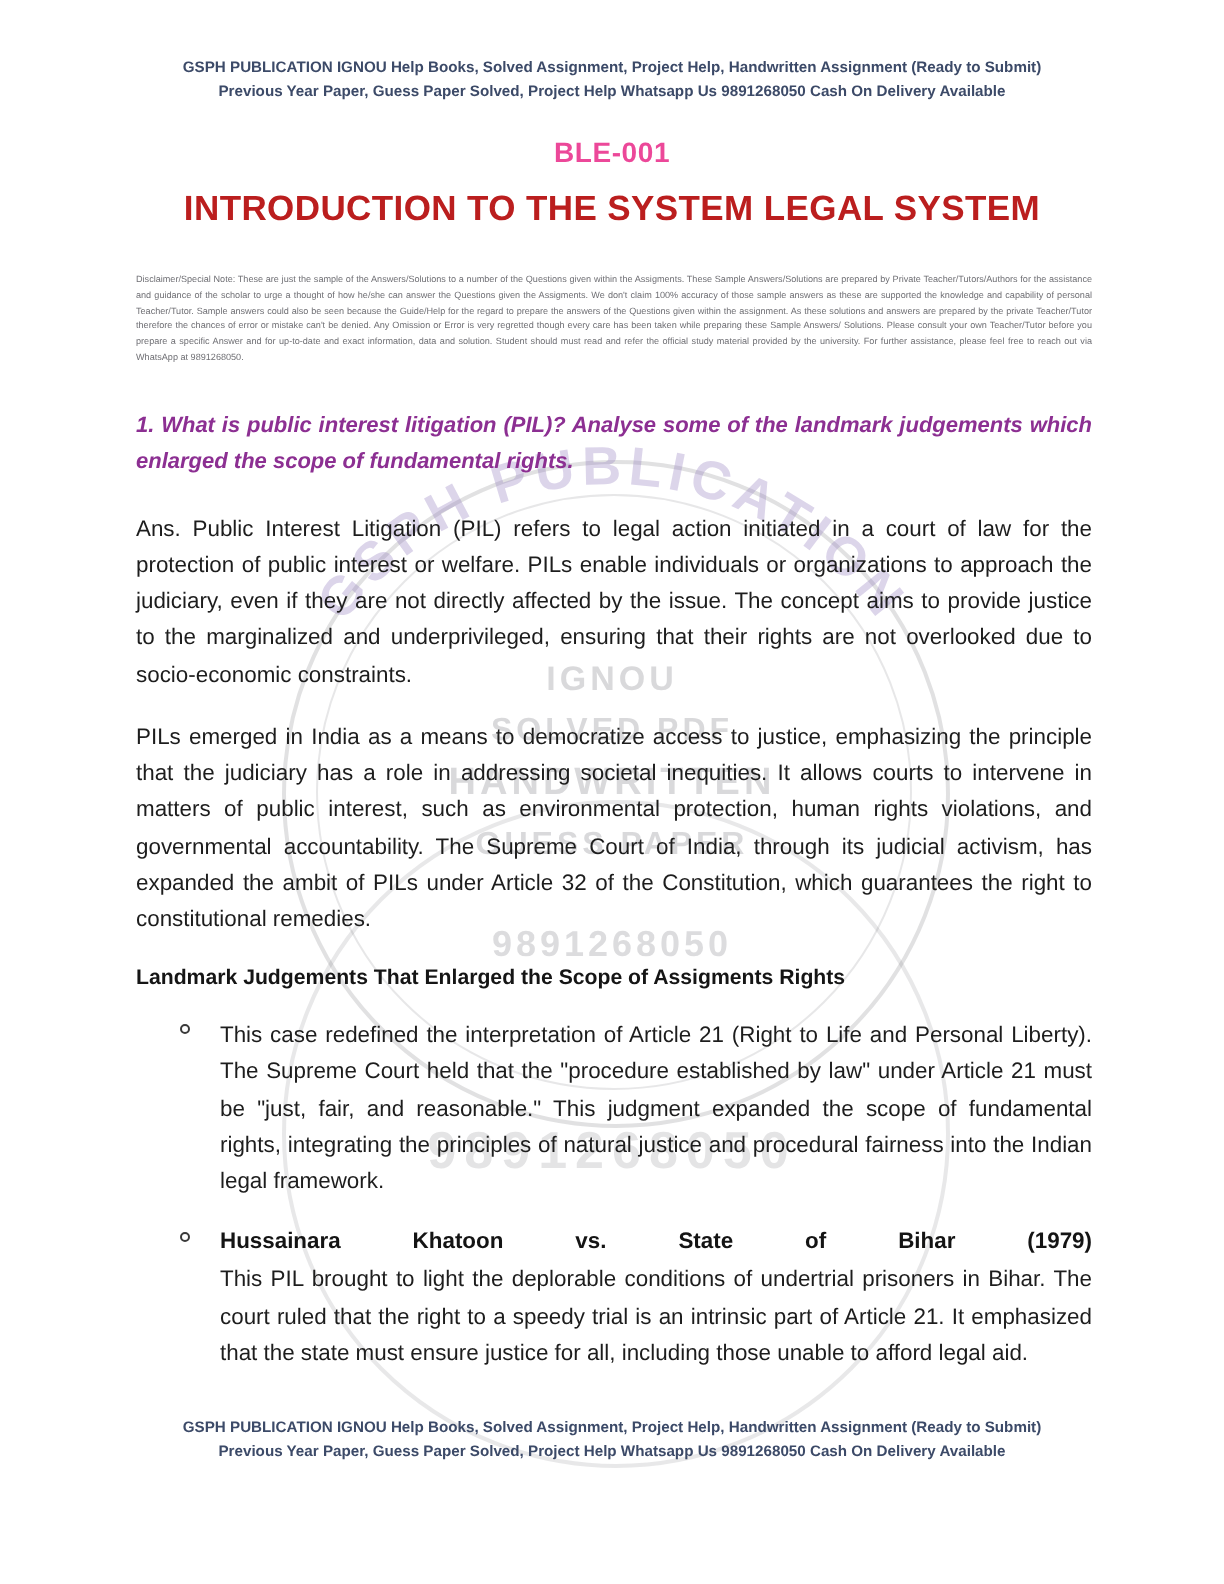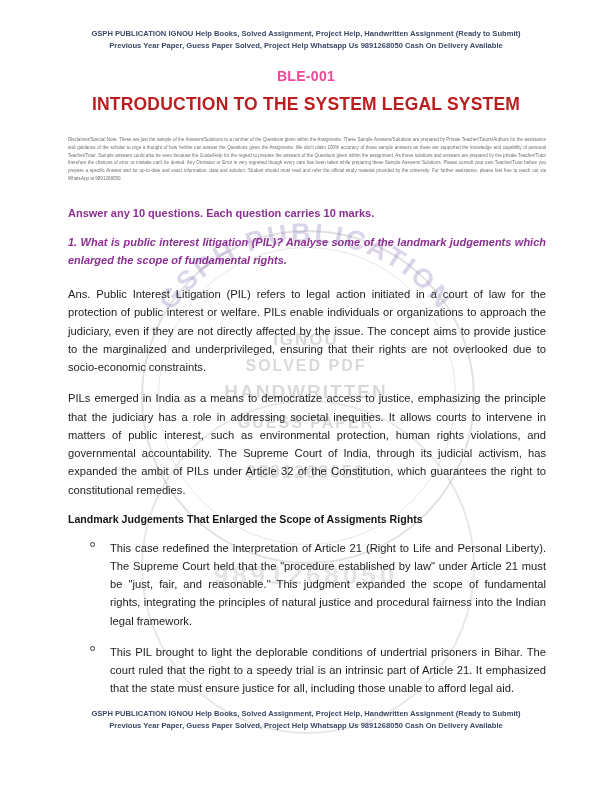--- a/index.html
+++ b/index.html
@@ -236,39 +236,39 @@
     <div>Previous Year Paper, Guess Paper Solved, Project Help Whatsapp Us 9891268050 Cash On Delivery Available</div>
   </div>
 
   <div class="doc-code">BLE-001</div>
   <div class="doc-title">INTRODUCTION TO THE SYSTEM LEGAL SYSTEM</div>
 
   <div class="content">
 
     <p class="disclaimer">Disclaimer/Special Note: These are just the sample of the Answers/Solutions to a number of the Questions given within the Assigments. These Sample Answers/Solutions are prepared by Private Teacher/Tutors/Authors for the assistance and guidance of the scholar to urge a thought of how he/she can answer the Questions given the Assigments. We don't claim 100% accuracy of those sample answers as these are supported the knowledge and capability of personal Teacher/Tutor. Sample answers could also be seen because the Guide/Help for the regard to prepare the answers of the Questions given within the assignment. As these solutions and answers are prepared by the private Teacher/Tutor therefore the chances of error or mistake can't be denied. Any Omission or Error is very regretted though every care has been taken while preparing these Sample Answers/ Solutions. Please consult your own Teacher/Tutor before you prepare a specific Answer and for up-to-date and exact information, data and solution. Student should must read and refer the official study material provided by the university. For further assistance, please feel free to reach out via WhatsApp at 9891268050.</p>
 
-    <p class="lead">Answer any 10 questions. Each question carries 10 marks.</p>
 
     <p class="qheading">1. What is public interest litigation (PIL)? Analyse some of the landmark judgements which enlarged the scope of fundamental rights.</p>
 
     <p class="para">Ans. Public Interest Litigation (PIL) refers to legal action initiated in a court of law for the protection of public interest or welfare. PILs enable individuals or organizations to approach the judiciary, even if they are not directly affected by the issue. The concept aims to provide justice to the marginalized and underprivileged, ensuring that their rights are not overlooked due to socio-economic constraints.</p>
 
     <p class="para">PILs emerged in India as a means to democratize access to justice, emphasizing the principle that the judiciary has a role in addressing societal inequities. It allows courts to intervene in matters of public interest, such as environmental protection, human rights violations, and governmental accountability. The Supreme Court of India, through its judicial activism, has expanded the ambit of PILs under Article 32 of the Constitution, which guarantees the right to constitutional remedies.</p>
 
     <p class="subheading">Landmark Judgements That Enlarged the Scope of Assigments Rights</p>
 
     <ul class="bullets">
 
       <li class="bullet">
         <span class="bullet-marker"></span>
         <span class="bullet-body">This case redefined the interpretation of Article 21 (Right to Life and Personal Liberty). The Supreme Court held that the "procedure established by law" under Article 21 must be "just, fair, and reasonable." This judgment expanded the scope of fundamental rights, integrating the principles of natural justice and procedural fairness into the Indian legal framework.</span>
       </li>
 
       <li class="bullet">
         <span class="bullet-marker"></span>
+        <span class="bullet-title">Hussainara Khatoon vs. State of Bihar (1979)</span>
         <span class="bullet-body">This PIL brought to light the deplorable conditions of undertrial prisoners in Bihar. The court ruled that the right to a speedy trial is an intrinsic part of Article 21. It emphasized that the state must ensure justice for all, including those unable to afford legal aid.</span>
       </li>
 
     </ul>
   </div>
 
   <div class="runhead bottom">
     <div>GSPH PUBLICATION IGNOU Help Books, Solved Assignment, Project Help, Handwritten Assignment (Ready to Submit)</div>
     <div>Previous Year Paper, Guess Paper Solved, Project Help Whatsapp Us 9891268050 Cash On Delivery Available</div>
   </div>

